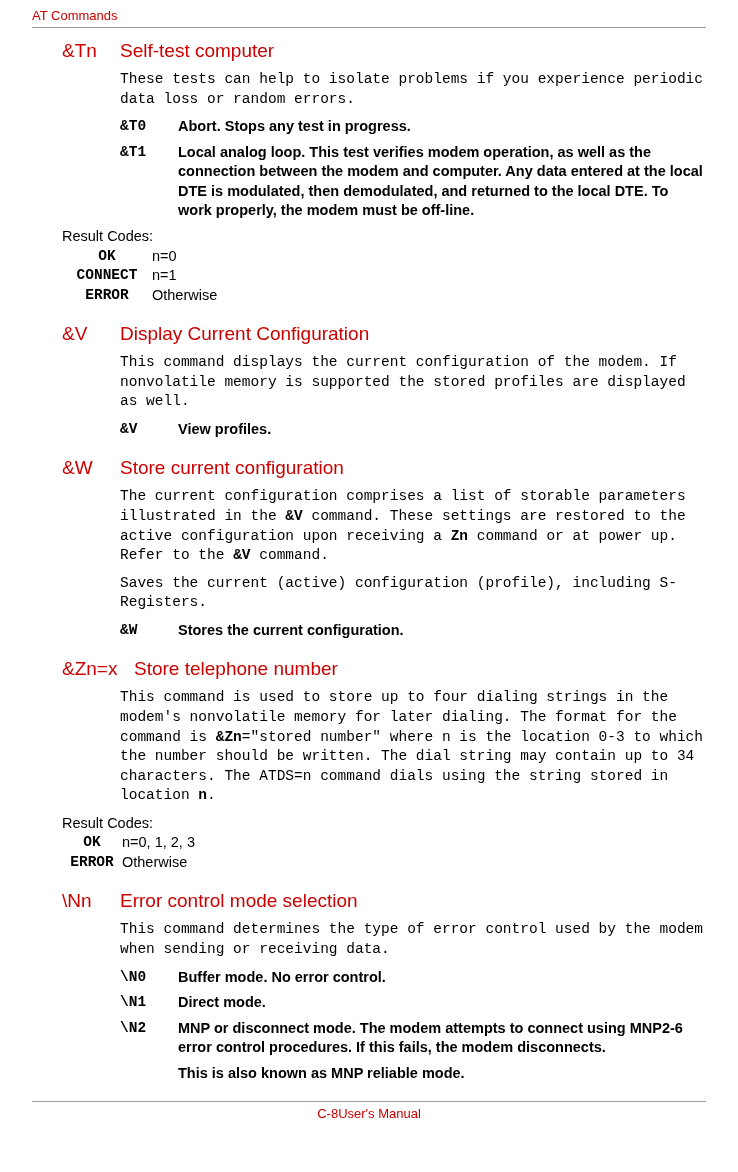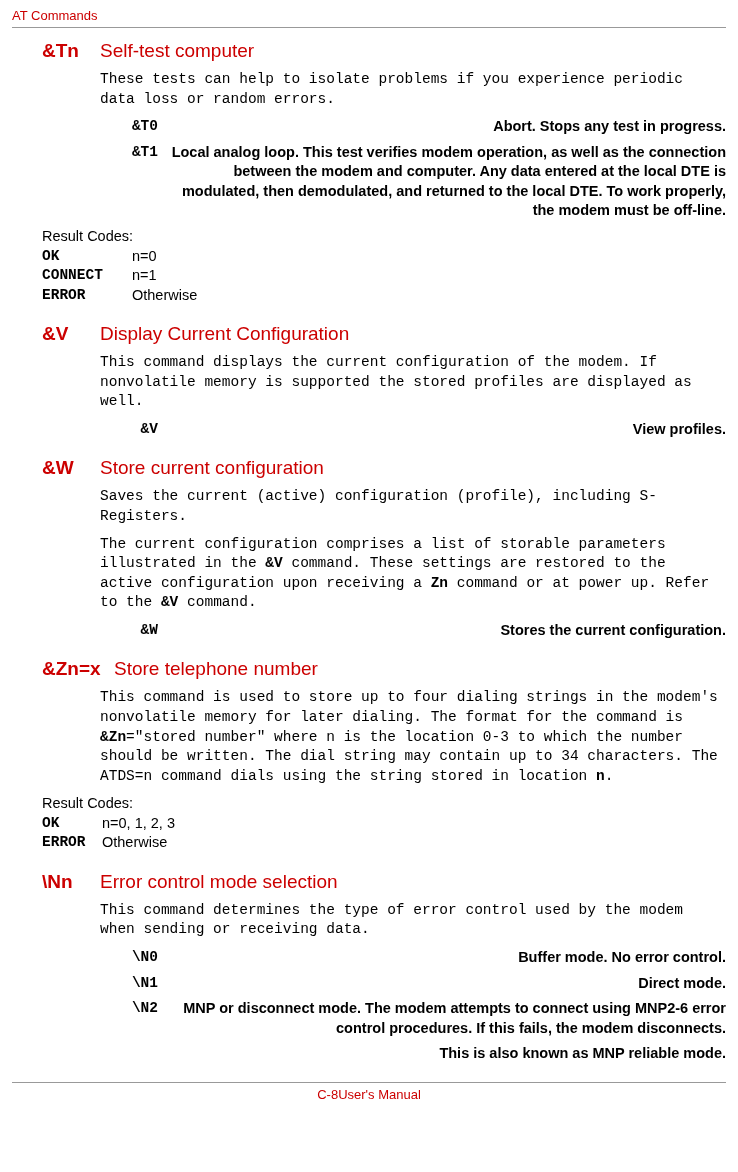--- a/index.html
+++ b/index.html
@@ -4,21 +4,21 @@
 <style>
   body {
     font-family: Arial, Helvetica, sans-serif;
     margin: 0;
     padding: 0;
     width: 738px;
     background: #fff;
     color: #000;
   }
   .page {
-    padding: 0 12px;
+    padding: 0 32px;
   }
   .header-title {
     color: #c00;
     font-size: 13px;
     padding: 8px 0 4px 0;
   }
   hr.top-rule {
     border: none;
     border-top: 1px solid #999;
     margin: 0 0 12px 0;
@@ -29,54 +29,53 @@
   }
   .section-heading {
     color: #c00;
     font-size: 19px;
     font-weight: normal;
     margin: 0 0 8px 0;
   }
   .cmd-prefix {
     display: inline-block;
     width: 58px;
-    font-weight: bold;
   }
   .body-text {
     margin: 0 0 8px 58px;
     font-size: 14.5px;
     line-height: 1.35;
     font-family: Liberation Mono, monospace;
   }
   .def-list {
     margin-left: 58px;
   }
   .def-row {
     display: flex;
     margin-bottom: 6px;
     font-size: 14.5px;
     line-height: 1.35;
-    text-align: right;
   }
   .def-code {
     font-family: "Courier New", monospace;
     font-weight: bold;
     width: 58px;
     flex-shrink: 0;
   }
   .def-desc {
     flex: 1;
     font-weight: bold;
   }
   .result-block {
     font-size: 14.5px;
     line-height: 1.35;
   }
   .result-row {
     display: flex;
+    text-align: center;
   }
   .result-code {
     font-family: "Courier New", monospace;
     font-weight: bold;
     width: 90px;
     flex-shrink: 0;
   }
   .result-code-narrow {
     font-family: "Courier New", monospace;
     font-weight: bold;
@@ -145,24 +144,24 @@
         <span class="def-code">&amp;V</span>
         <span class="def-desc">View profiles.</span>
       </div>
     </div>
   </div>
 
   <div class="section">
     <h2 class="section-heading">
       <span class="cmd-prefix">&amp;W</span><span>Store current configuration</span>
     </h2>
-    <p class="body-text">Saves the current (active) configuration (profile), including S-Registers.</p>
     <p class="body-text">
       <span>The current configuration comprises a list of storable parameters illustrated in the </span><b>&amp;V</b><span> command. These settings are restored to the active configuration upon receiving a </span><b>Zn</b><span> command or at power up. Refer to the </span><b>&amp;V</b><span> command.</span>
     </p>
+    <p class="body-text">Saves the current (active) configuration (profile), including S-Registers.</p>
     <div class="def-list">
       <div class="def-row">
         <span class="def-code">&amp;W</span>
         <span class="def-desc">Stores the current configuration.</span>
       </div>
     </div>
   </div>
 
   <div class="section">
     <h2 class="section-heading">

